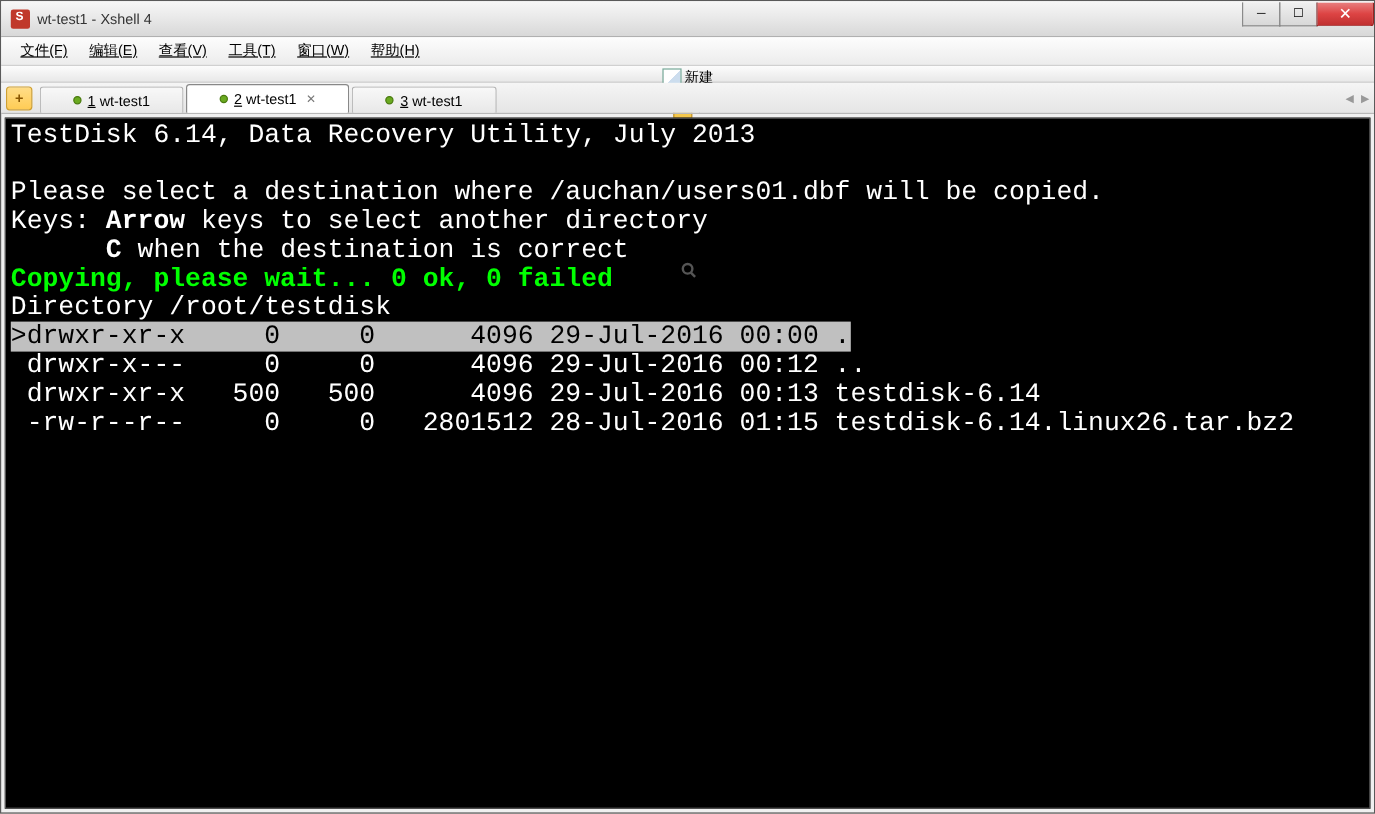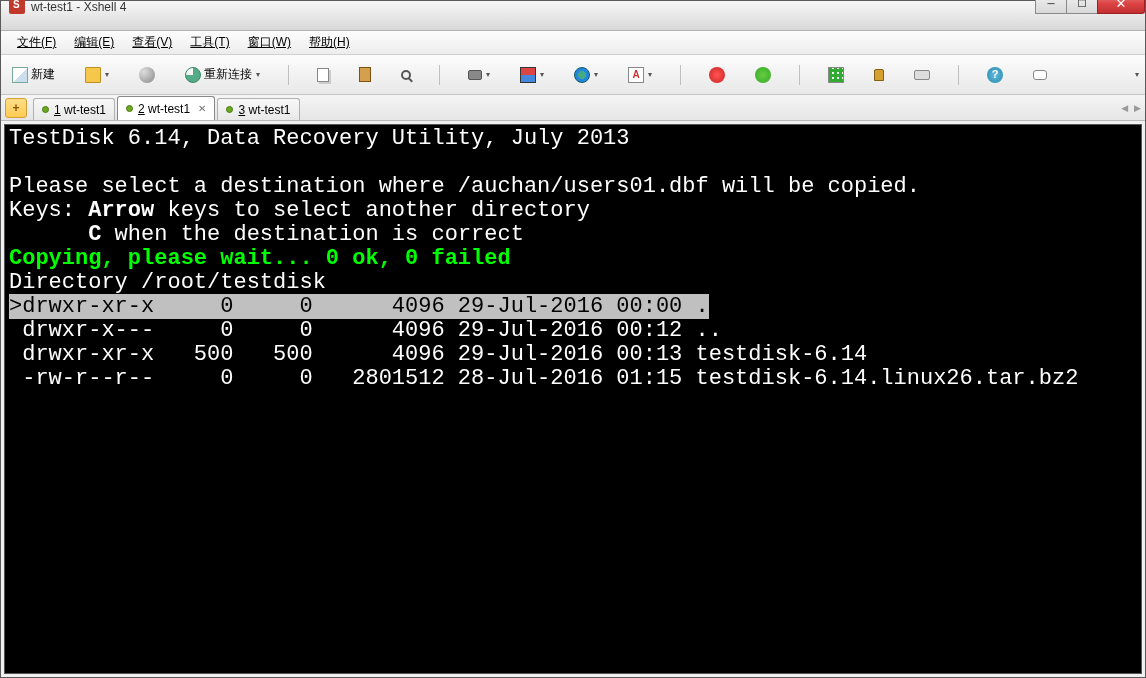--- a/index.html
+++ b/index.html
@@ -1,40 +1,40 @@
 <!DOCTYPE html>
 <html><head>
 <meta charset="utf-8">
 <style>
 * { box-sizing: border-box; margin: 0; padding: 0; }
 body { font-family: "Microsoft YaHei", Tahoma, sans-serif; font-size: 12px; background: #d4d0c8; width: 1146px; height: 678px; overflow: hidden; }
 
 .window { width: 1146px; height: 678px; display: flex; flex-direction: column; border: 1px solid #5a5a5a; background: #f0f0f0; }
 
-.titlebar { height: 30px; background: linear-gradient(to bottom, #f7f7f7 0%, #e8e8e8 50%, #d8d8d8 100%); display: flex; align-items: flex-end; padding: 0 0 16px 8px; border-bottom: 1px solid #b0b0b0; }
+.titlebar { height: 30px; background: linear-gradient(to bottom, #f7f7f7 0%, #e8e8e8 50%, #d8d8d8 100%); display: flex; align-items: center; padding: 0 0 0 8px; border-bottom: 1px solid #b0b0b0; }
 .titlebar .app-icon { width: 16px; height: 16px; background: #c0392b; border-radius: 2px; margin-right: 6px; position: relative; }
 .titlebar .app-icon::after { content: "S"; color: white; font-size: 10px; font-weight: bold; position: absolute; left: 4px; top: 1px; }
 .titlebar .title { flex: 1; color: #333; font-size: 12px; }
 .win-buttons { display: flex; height: 20px; margin-top: -8px; }
 .win-btn { width: 32px; height: 20px; border: 1px solid #8a8a8a; border-top: none; background: linear-gradient(to bottom, #f0f0f0, #d8d8d8); display: flex; align-items: center; justify-content: center; font-size: 10px; margin-left: -1px; }
 .win-btn.close { width: 48px; background: linear-gradient(to bottom, #e88080 0%, #d44 50%, #c03030 100%); color: white; border-color: #a02020; border-top-right-radius: 0; border-bottom-right-radius: 3px; }
 .win-btn.close span { font-size: 13px; }
 
 .menubar { height: 24px; background: linear-gradient(to bottom, #fdfdfd, #ececec); border-bottom: 1px solid #d0d0d0; display: flex; align-items: center; padding: 0 8px; gap: 2px; text-decoration: underline; }
 .menubar .menu-item { padding: 3px 8px; cursor: default; }
 
-.toolbar { height: 40px; background: linear-gradient(to bottom, #fcfcfc, #e8e8e8); border-bottom: 1px solid #c5c5c5; display: flex; align-items: center; padding: 0 6px; gap: 20px; }
+.toolbar { height: 14px; background: linear-gradient(to bottom, #fcfcfc, #e8e8e8); border-bottom: 1px solid #c5c5c5; display: flex; align-items: center; padding: 0 6px; gap: 8px; flex-direction: column; }
 .tb-btn { height: 22px; padding: 0 4px; display: flex; align-items: center; gap: 3px; border: 1px solid transparent; border-radius: 3px; }
 .tb-sep { width: 1px; height: 20px; background: #c0c0c0; margin: 0 3px; }
 .tb-icon { width: 16px; height: 16px; display: inline-block; }
 .tb-drop { font-size: 8px; color: #555; margin-left: 1px; }
 
 .tabbar { height: 26px; background: linear-gradient(to bottom, #f5f5f5, #e5e5e5); border-bottom: 1px solid #b8b8b8; display: flex; align-items: flex-end; padding: 0 4px; position: relative; }
 .tab-plus { width: 22px; height: 20px; background: linear-gradient(to bottom, #ffdd88, #ffcc55); border: 1px solid #d0a030; border-radius: 3px; display: flex; align-items: center; justify-content: center; color: #885500; font-weight: bold; margin-right: 6px; margin-bottom: 2px; }
-.tab { height: 22px; padding: 0 8px; display: flex; align-items: center; gap: 5px; border: 1px solid #b0b0b0; border-bottom: none; border-radius: 3px 3px 0 0; background: linear-gradient(to bottom, #f8f8f8, #e8e8e8); margin-right: 2px; font-size: 12px; }
+.tab { height: 22px; padding: 0 27px; display: flex; align-items: center; gap: 5px; border: 1px solid #b0b0b0; border-bottom: none; border-radius: 3px 3px 0 0; background: linear-gradient(to bottom, #f8f8f8, #e8e8e8); margin-right: 2px; font-size: 12px; }
 .tab.active { background: #fff; border-color: #888; height: 24px; }
 .tab .dot { width: 7px; height: 7px; border-radius: 50%; background: #6aaa20; border: 1px solid #4a7a10; }
 .tab .tab-num { text-decoration: underline; }
 .tab .close-x { font-size: 10px; color: #777; margin-left: 3px; }
 .tab-nav { position: absolute; right: 4px; display: flex; gap: 6px; font-size: 9px; color: #999; align-items: center; height: 100%; }
 
 .terminal { flex: 1; background: #000; color: #fff; font-family: "Courier New", monospace; font-size: 22px; line-height: 24px; padding: 2px 4px; overflow: hidden; white-space: pre; border: 1px solid #555; margin: 3px; }
 .terminal .green { color: #00ff00; font-weight: bold; }
 .terminal .bold { font-weight: bold; }
 .terminal .selrow { background: #c0c0c0; color: #000; display: inline; }

